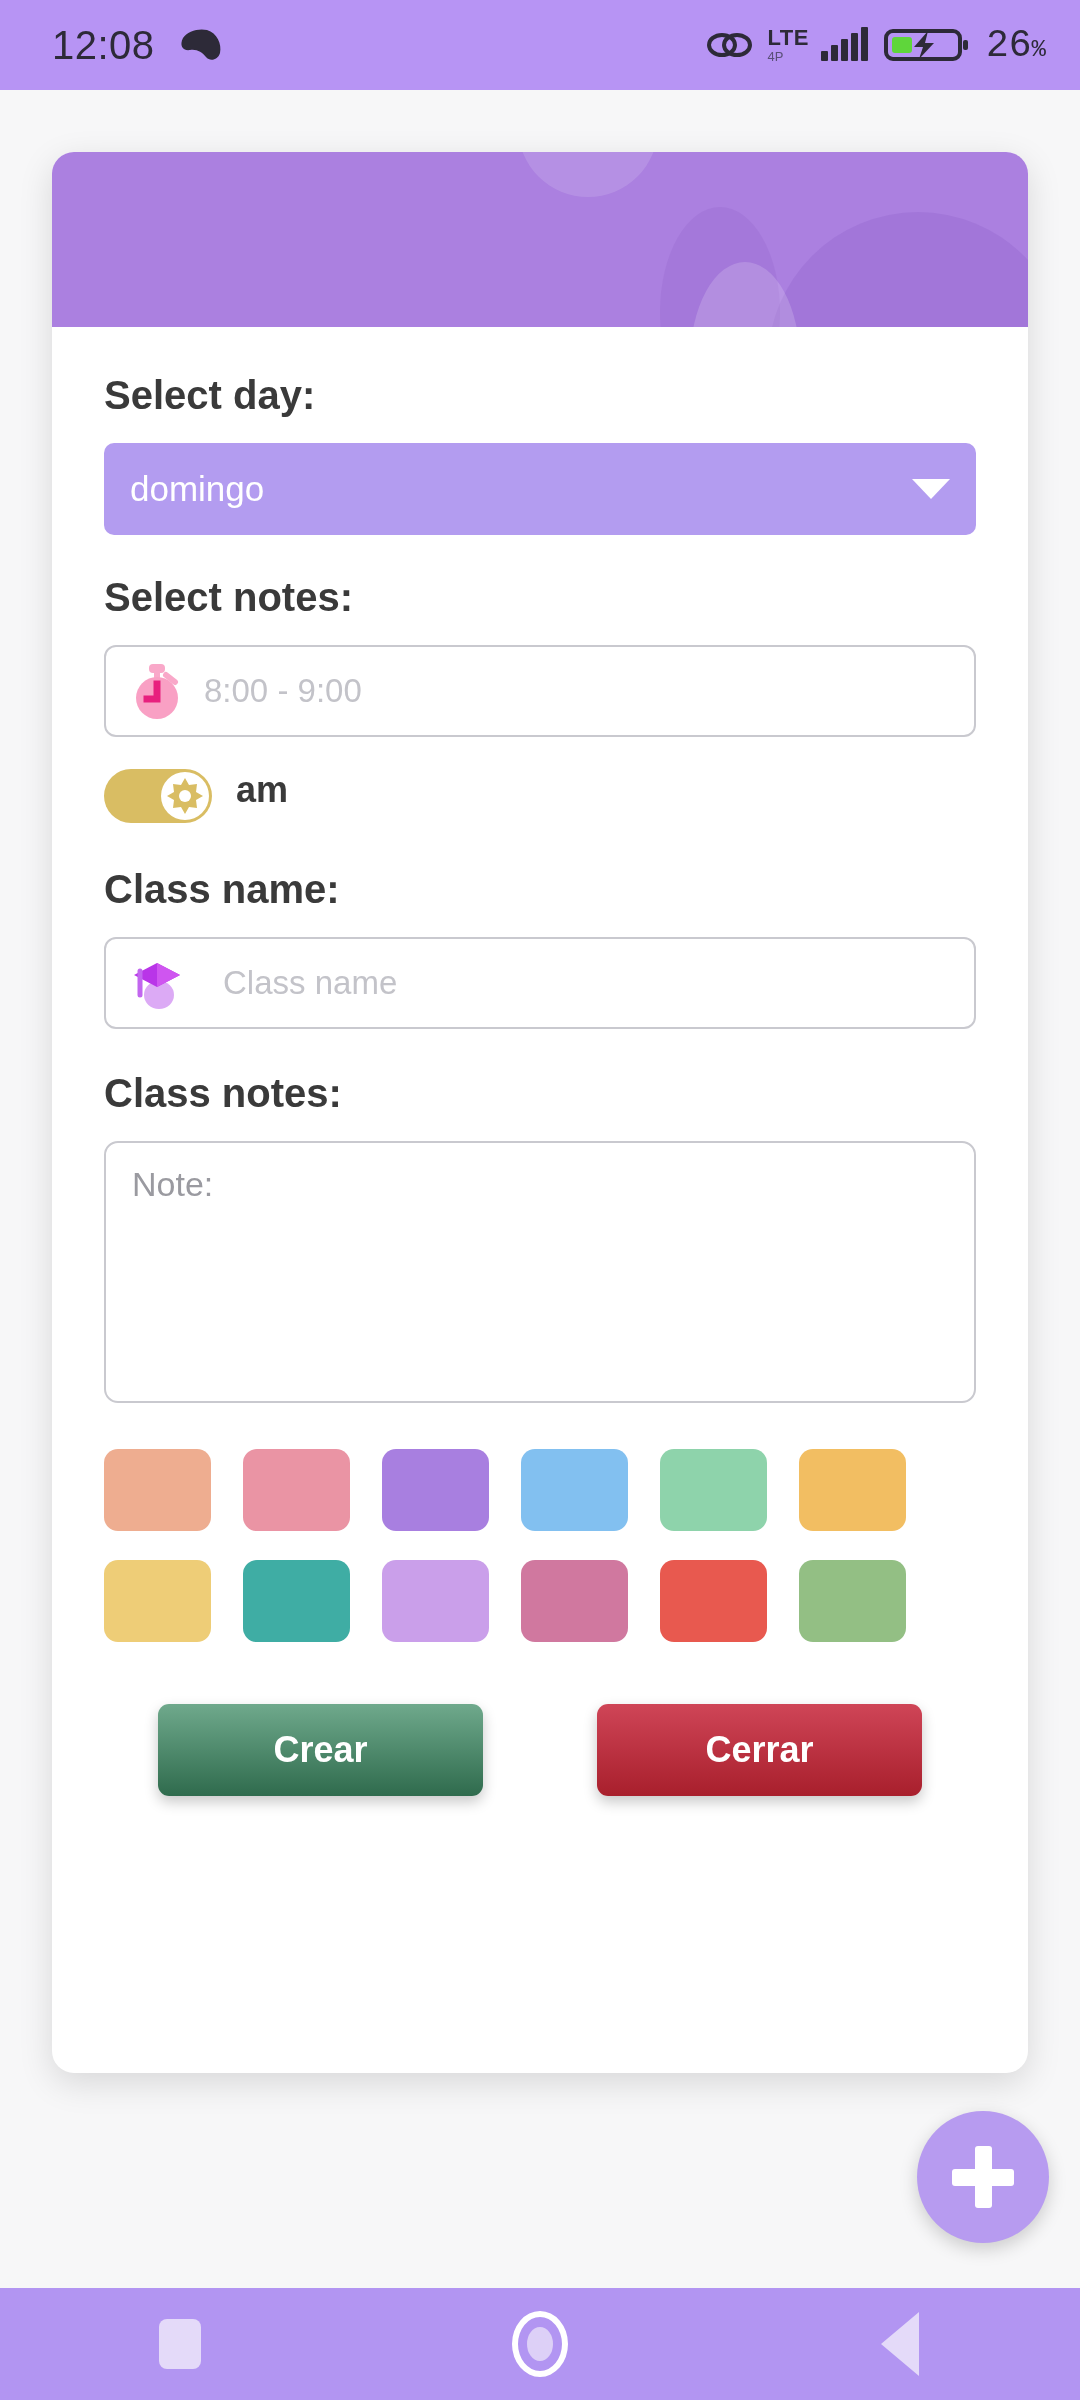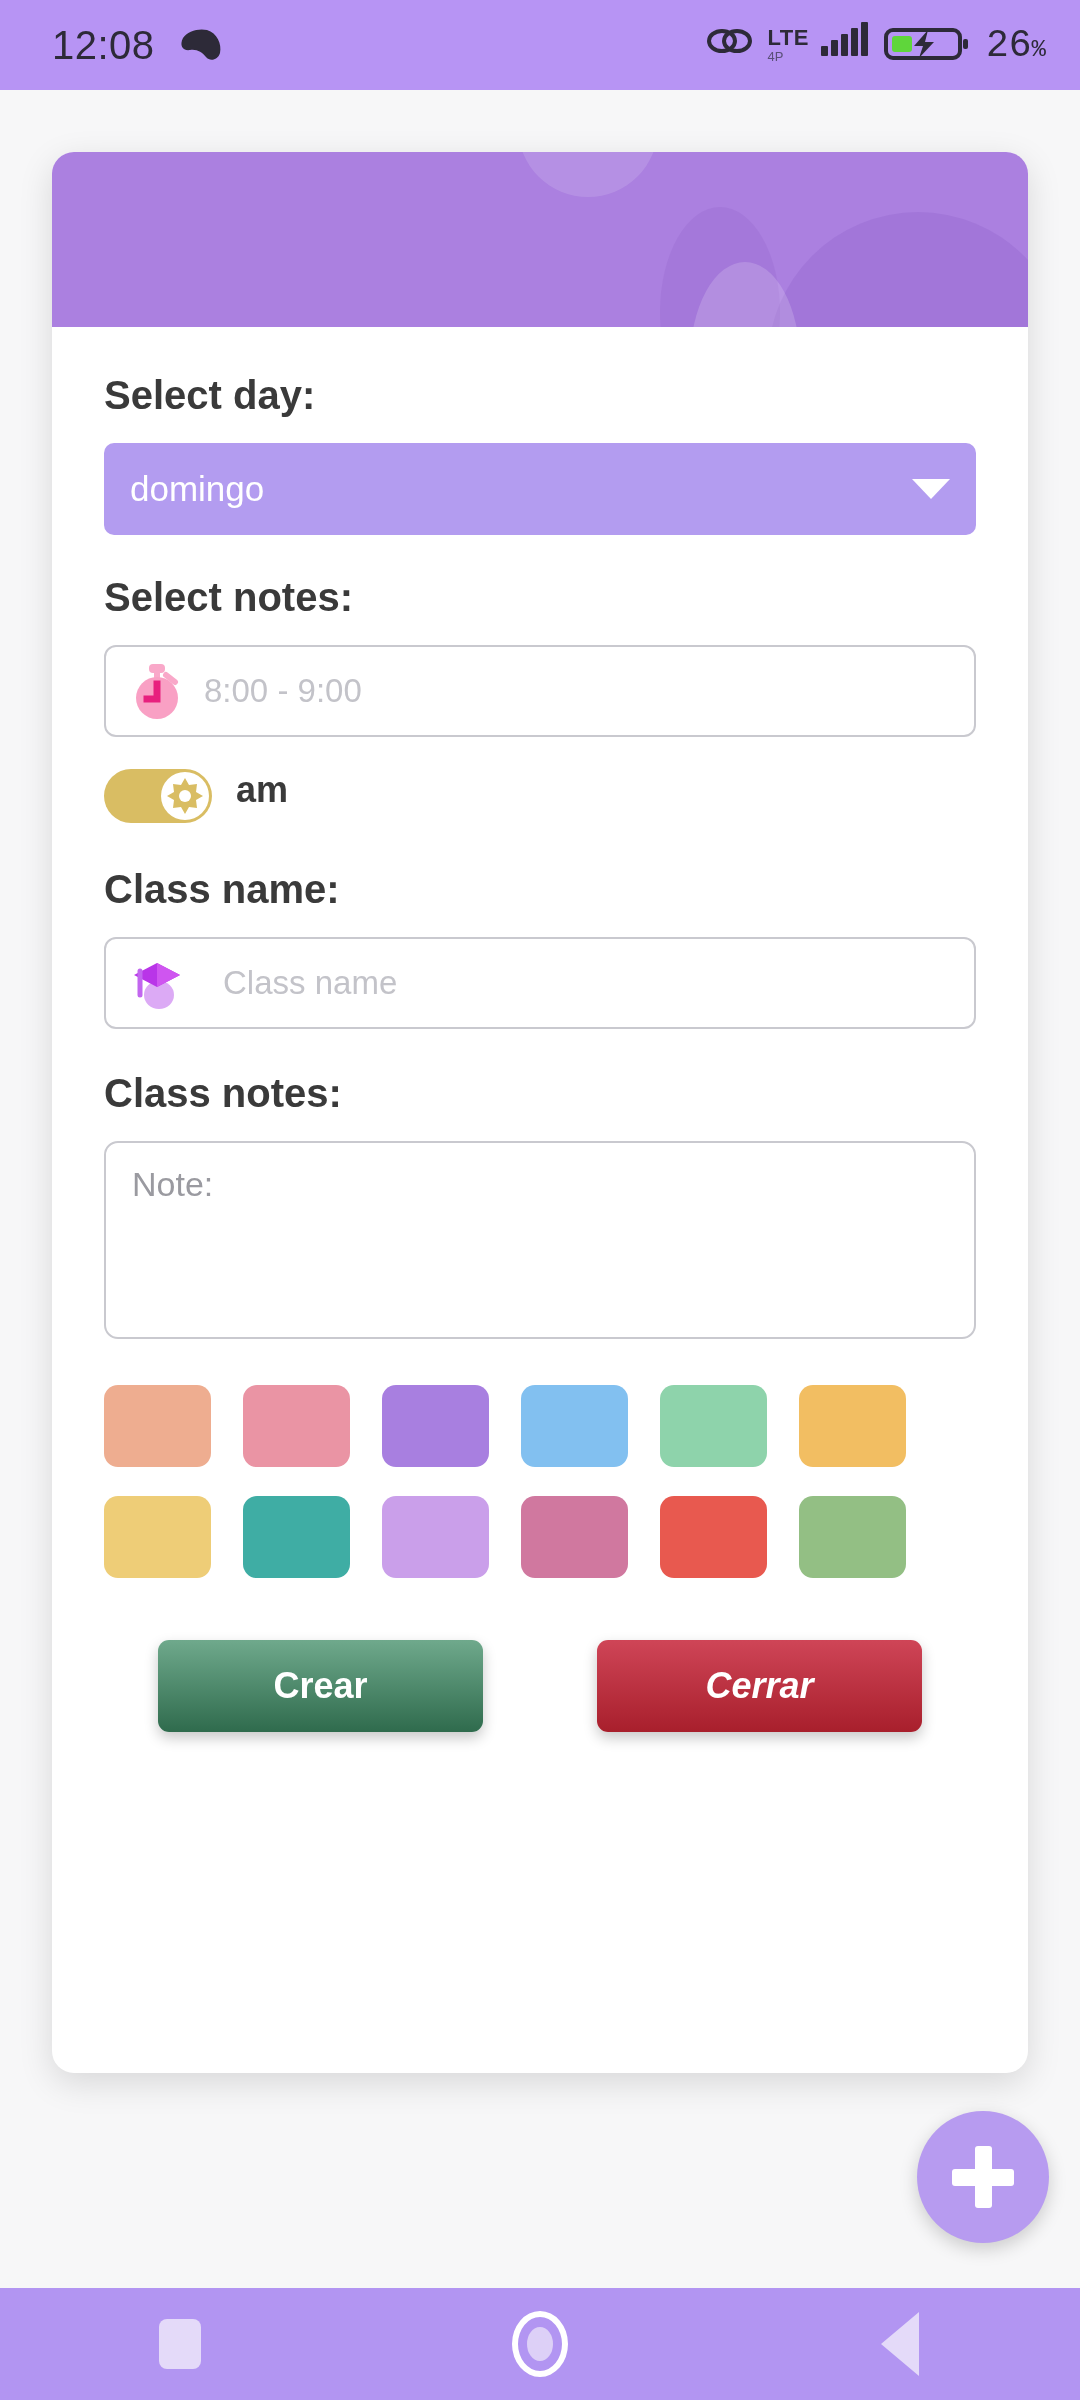--- a/index.html
+++ b/index.html
@@ -34,20 +34,21 @@
     gap: 22px;
   }
   .status-clock {
     font-size: 40px;
     color: #2d2a38;
     letter-spacing: 0.5px;
   }
   .controller-icon { display: block; }
   .status-right {
     display: flex;
+    align-items: center;
     gap: 16px;
   }
   .lte-block {
     display: flex;
     flex-direction: column;
     align-items: flex-start;
     justify-content: center;
     line-height: 1;
     margin-right: -4px;
   }
@@ -192,21 +193,21 @@
   .toggle-label {
     font-size: 36px;
     font-weight: bold;
     color: #3a3a3a;
   }
 
   .section-gap { margin-bottom: 42px; gap: 39px; }
 
   .notes-area {
     width: 100%;
-    height: 198px;
+    height: 262px;
     border: 2px solid #c9c9cf;
     border-radius: 14px;
     padding: 22px 26px;
   }
   .notes-placeholder {
     font-size: 34px;
     color: #9a9aa0;
   }
 
   
@@ -236,21 +237,21 @@
     border: none;
     border-radius: 11px;
     color: #ffffff;
     font-size: 36px;
     font-weight: bold;
     font-family: "Liberation Sans", sans-serif;
     cursor: pointer;
     box-shadow: 0 6px 14px rgba(0,0,0,0.22);
   }
   .btn-create { background: linear-gradient(180deg, #6fa98c 0%, #2f6b4d 100%); }
-  .btn-close  { background: linear-gradient(180deg, #cf4557 0%, #a81f2c 100%); font-style: italic; }
+  .btn-close  { background: linear-gradient(180deg, #cf4557 0%, #a81f2c 100%); }
 
   
   .fab {
     position: absolute;
     left: 917px;
     top: 2111px;
     width: 132px;
     height: 132px;
     border-radius: 50%;
     background: #b79bf0;

